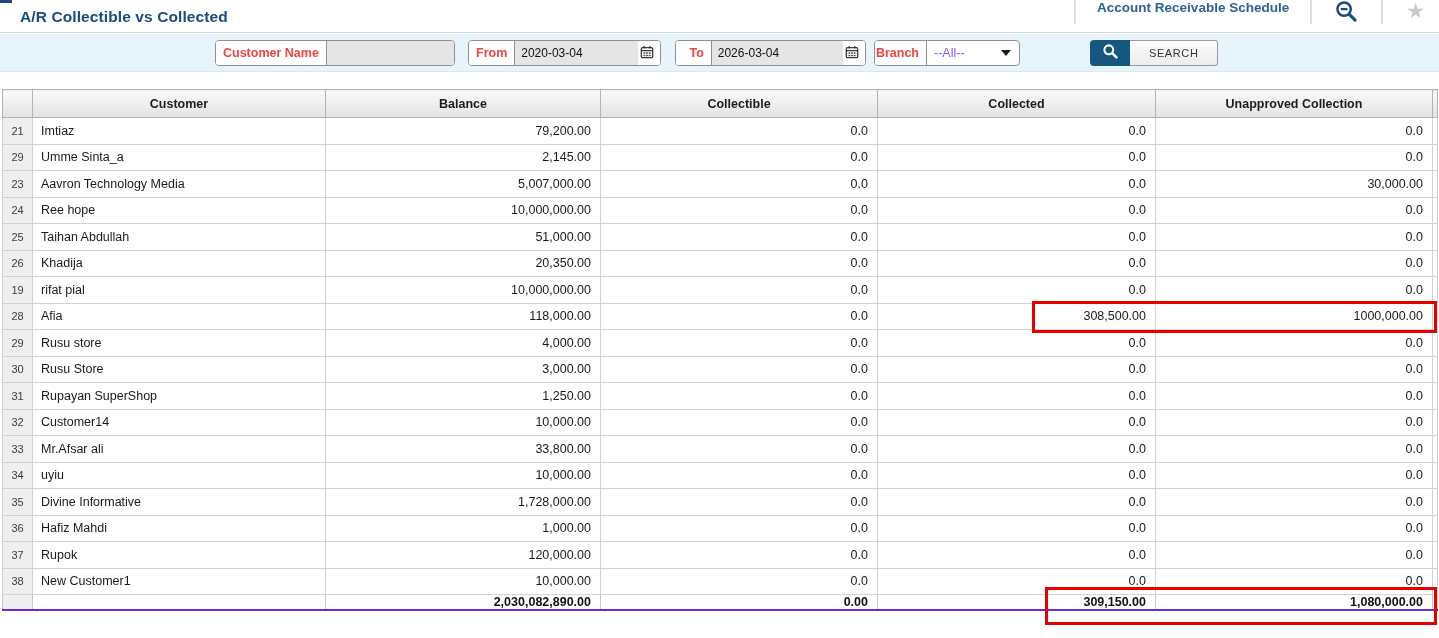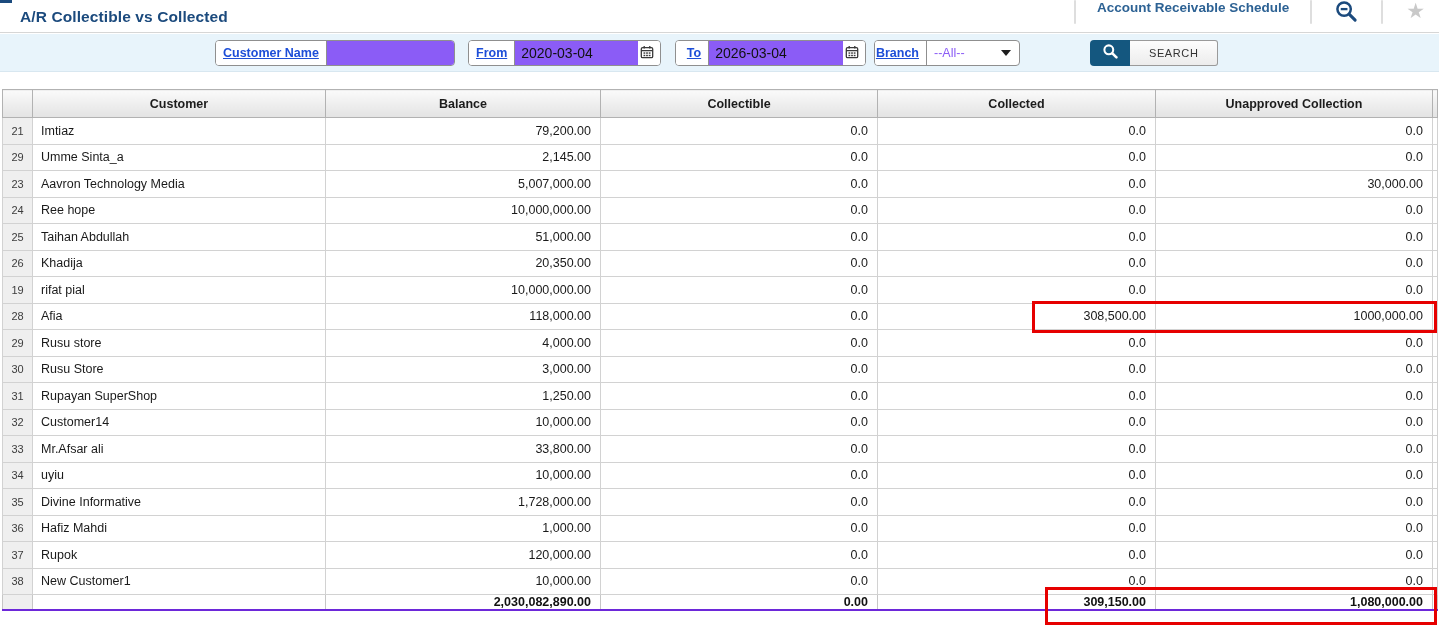--- a/index.html
+++ b/index.html
@@ -30,26 +30,26 @@
   .filterbar {
     position: absolute; top: 34px; left: 0; width: 1439px; height: 38px;
     background: var(--filter-bg); border-bottom: 1px solid #d8e7f0;
   }
   .fgroup {
     position: absolute; top: 6px; height: 26px; display: flex; align-items: stretch;
     border: 1px solid #8f8f8f; border-radius: 4px; background: #fff; overflow: hidden;
   }
   .flabel {
     display: flex; align-items: center; justify-content: flex-end; padding: 0 7px;
-    border-right: 1px solid #8f8f8f; font-size: 12.5px; font-weight: 700; color: #1d4ed8;
-    white-space: nowrap; background: #fff; text-decoration: underline;
+    border-right: 1px solid #8f8f8f; font-size: 12.5px; font-weight: 700; color: #ef4444;
+    white-space: nowrap; background: #fff;
   }
   .finput {
     border: none; outline: none; flex: 1 1 auto; min-width: 0; padding: 0 6px;
-    font-family: inherit; font-size: 14px; color: #111; background: #8b5cf6;
+    font-family: inherit; font-size: 12px; color: #111; background: #e5e5e5;
   }
   .fvalue { display: flex; align-items: center; flex: 1 1 auto; padding: 0 7px; font-size: 12.5px; color: #8b5cf6; }
   .cal-btn { border: none; background: #fff; cursor: pointer; display: flex; align-items: center; padding: 0 6px 0 2px; }
   .dd-arrow { display: flex; align-items: center; padding-right: 8px; }
   .dd-arrow span { width: 0; height: 0; border-left: 5px solid transparent; border-right: 5px solid transparent; border-top: 6px solid #1d1d1d; }
   .g-customer { left: 215px; width: 240px; } .g-customer .flabel { width: 122px; justify-content: center; }
   .g-from { left: 468px; width: 193px; } .g-from .flabel { width: 48px; }
   .g-to { left: 675px; width: 191px; } .g-to .flabel { width: 42px; }
   .g-branch { left: 874px; width: 146px; cursor: pointer; } .g-branch .flabel { width: 52px; }
   .search-ctl { position: absolute; left: 1090px; top: 6px; height: 26px; display: flex; cursor: pointer; }

